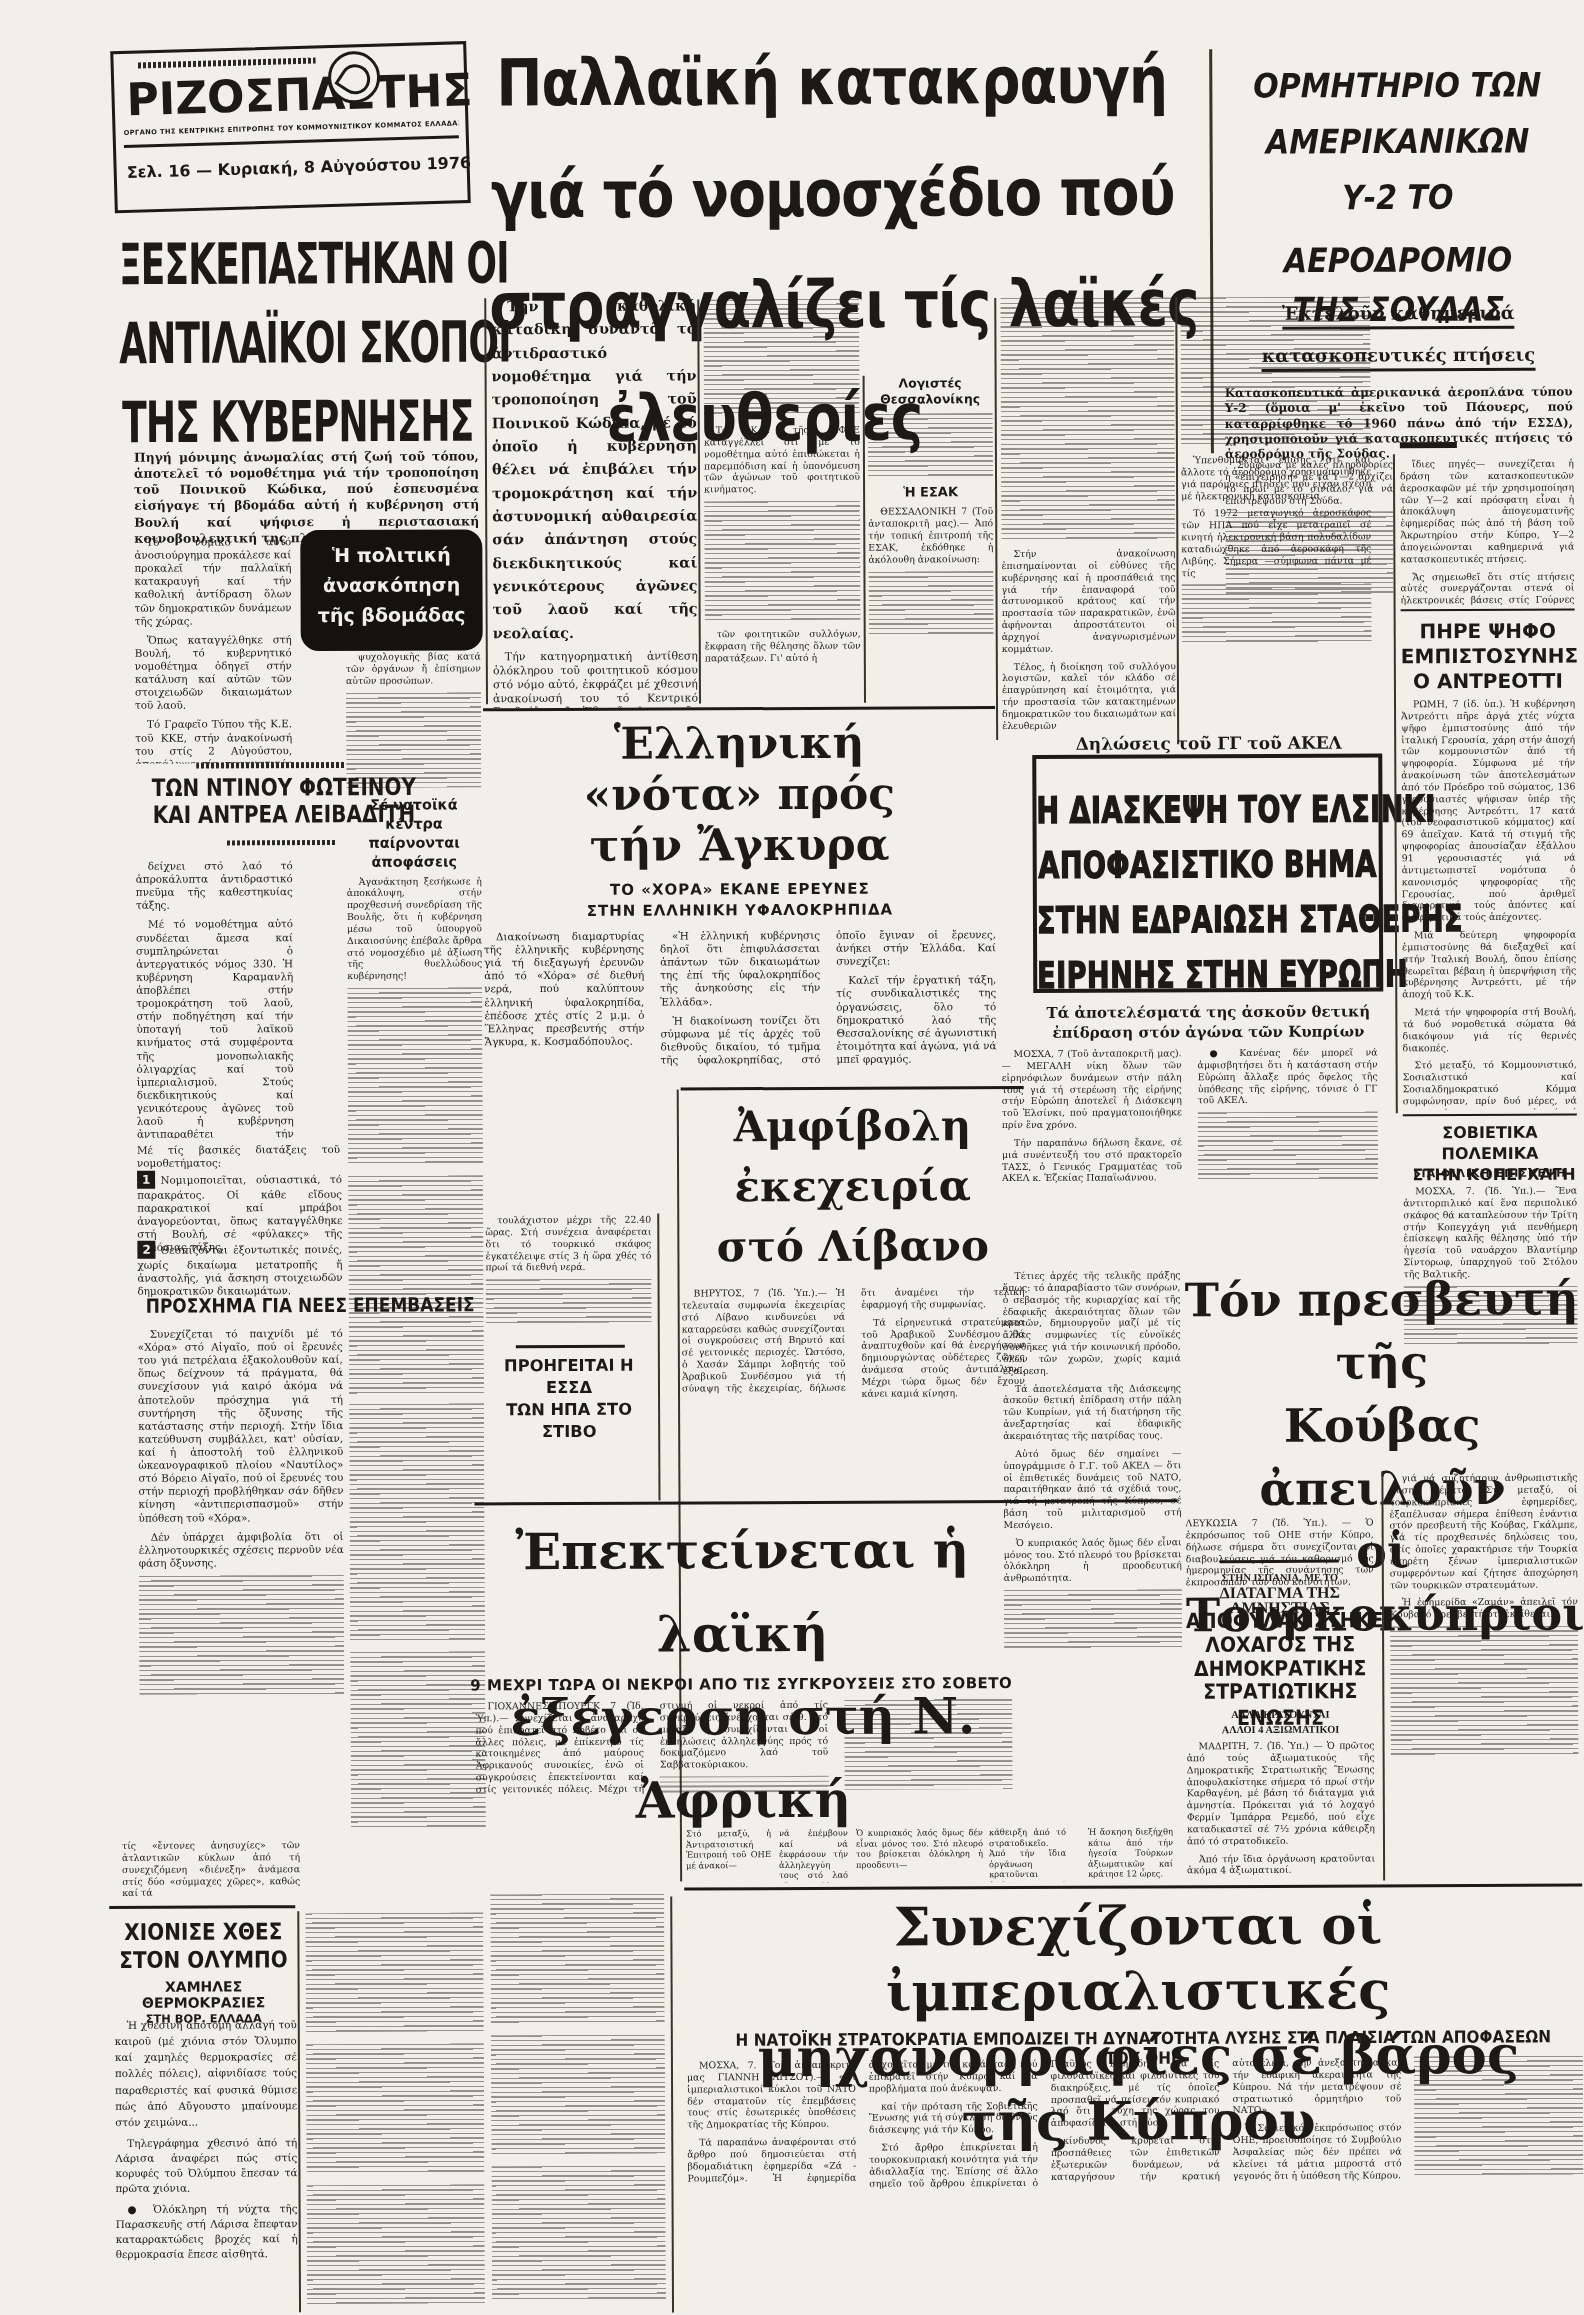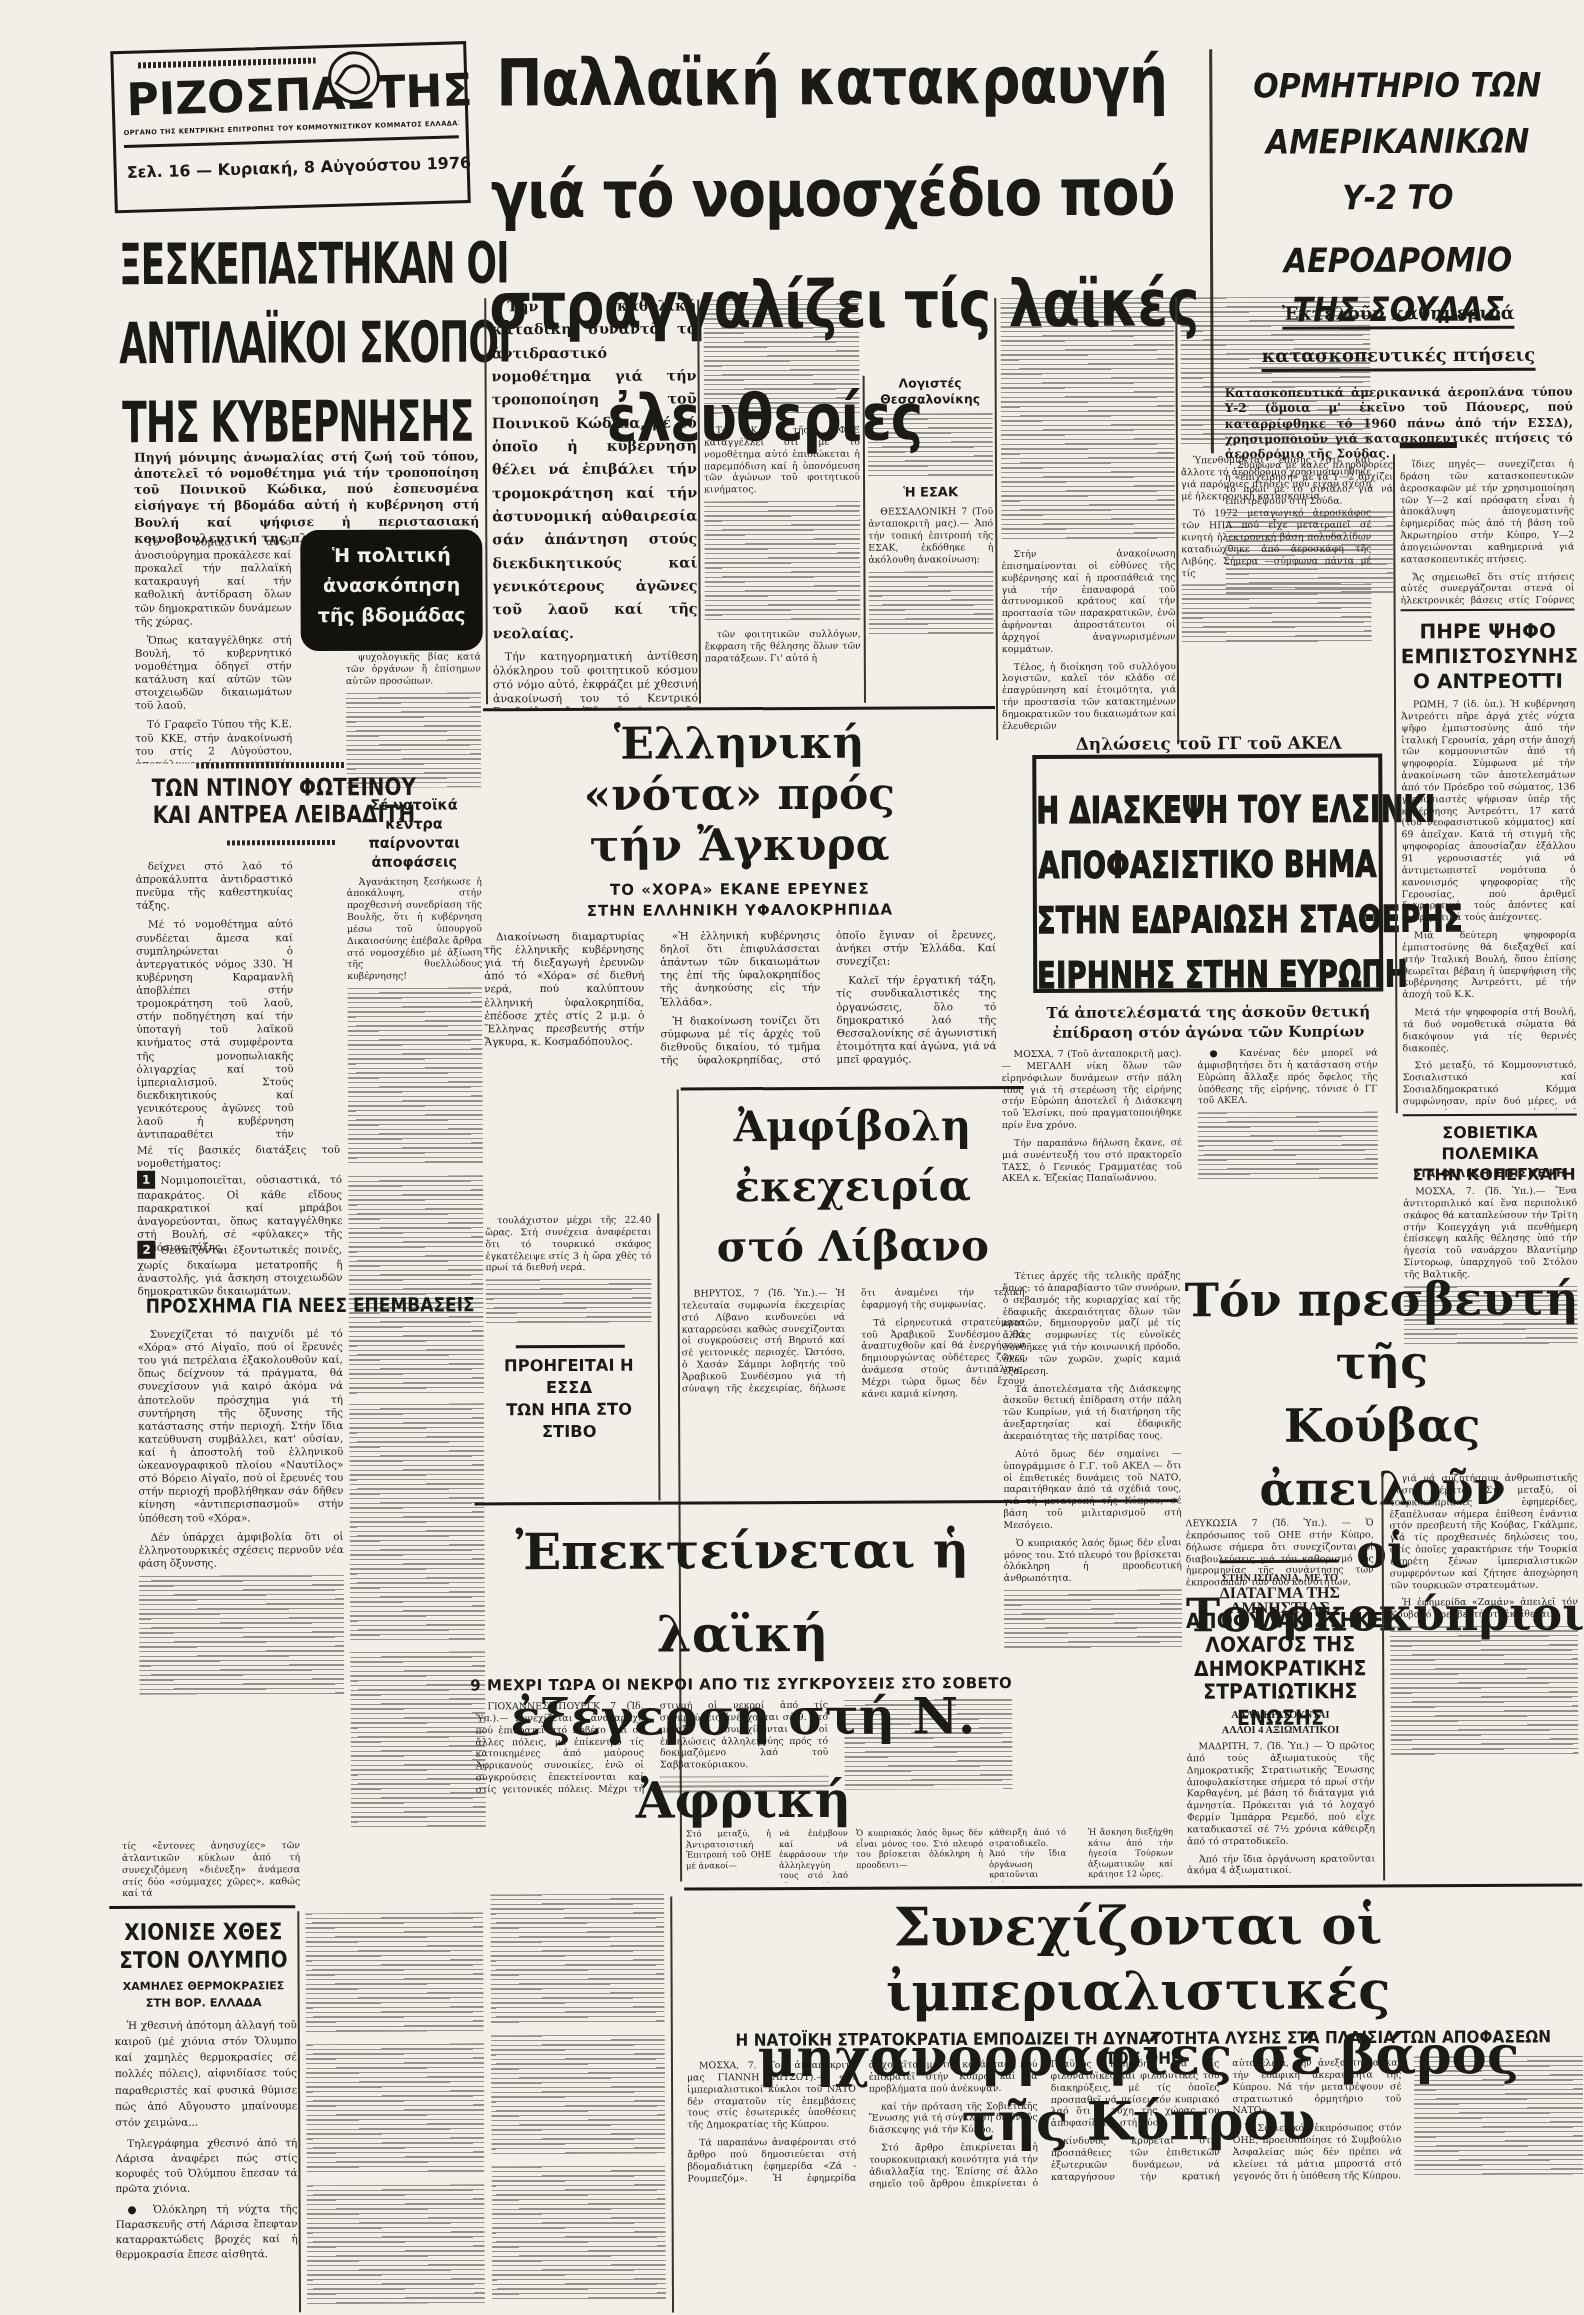--- a/index.html
+++ b/index.html
@@ -143,21 +143,21 @@
     <div class="fill" style="height:119px;"></div>
   </div>
   <div class="abs bt bt-s clip" style="left:119px;top:1837px;width:178px;height:57px;">τίς «ἔντονες ἀνησυχίες» τῶν ἀτλαντικῶν κύκλων ἀπό τή συνεχιζόμενη «διένεξη» ἀνάμεσα στίς δύο «σύμμαχες χῶρες», καθώς καί τά</div>
 
   <div class="hr" style="left:106px;top:1903px;width:186px;"></div>
   <div class="abs sansH ctr" style="left:109px;top:1915px;width:182px;">
     <div style="font-size:20px;line-height:28px;transform:scaleY(1.15);">ΧΙΟΝΙΣΕ ΧΘΕΣ</div>
     <div style="font-size:20px;line-height:28px;transform:scaleY(1.15);">ΣΤΟΝ ΟΛΥΜΠΟ</div>
   </div>
   <div class="abs sansH ctr" style="left:109px;top:1976px;width:182px;">
-    <div style="font-size:11px;line-height:16px;">ΧΑΜΗΛΕΣ ΘΕΡΜΟΚΡΑΣΙΕΣ</div>
+    <div style="font-size:14px;line-height:16px;">ΧΑΜΗΛΕΣ ΘΕΡΜΟΚΡΑΣΙΕΣ</div>
     <div style="font-size:11.4px;line-height:16px;">ΣΤΗ ΒΟΡ. ΕΛΛΑΔΑ</div>
   </div>
   <div class="abs bt clip" style="left:111px;top:2014px;width:182px;height:293px;">
     <p style="line-height:1.55;">Ἡ χθεσινή ἀπότομη ἀλλαγή τοῦ καιροῦ (μέ χιόνια στόν Ὄλυμπο καί χαμηλές θερμοκρασίες σέ πολλές πόλεις), αἰφνιδίασε τούς παραθεριστές καί φυσικά θύμισε πώς ἀπό Αὔγουστο μπαίνουμε στόν χειμώνα...</p>
     <p style="line-height:1.45;">Τηλεγράφημα χθεσινό ἀπό τή Λάρισα ἀναφέρει πώς στίς κορυφές τοῦ Ὀλύμπου ἔπεσαν τά πρῶτα χιόνια.</p>
     <p style="line-height:1.45;">● Ὁλόκληρη τή νύχτα τῆς Παρασκευῆς στή Λάρισα ἔπεφταν καταρρακτώδεις βροχές καί ἡ θερμοκρασία ἔπεσε αἰσθητά.</p>
   </div>
   <div class="vr" style="left:294px;top:1909px;height:401px;"></div>
   <div class="abs clip" style="left:302px;top:1911px;width:178px;height:401px;">
     <div class="fill" style="height:119px;margin-bottom:12px;"></div>

